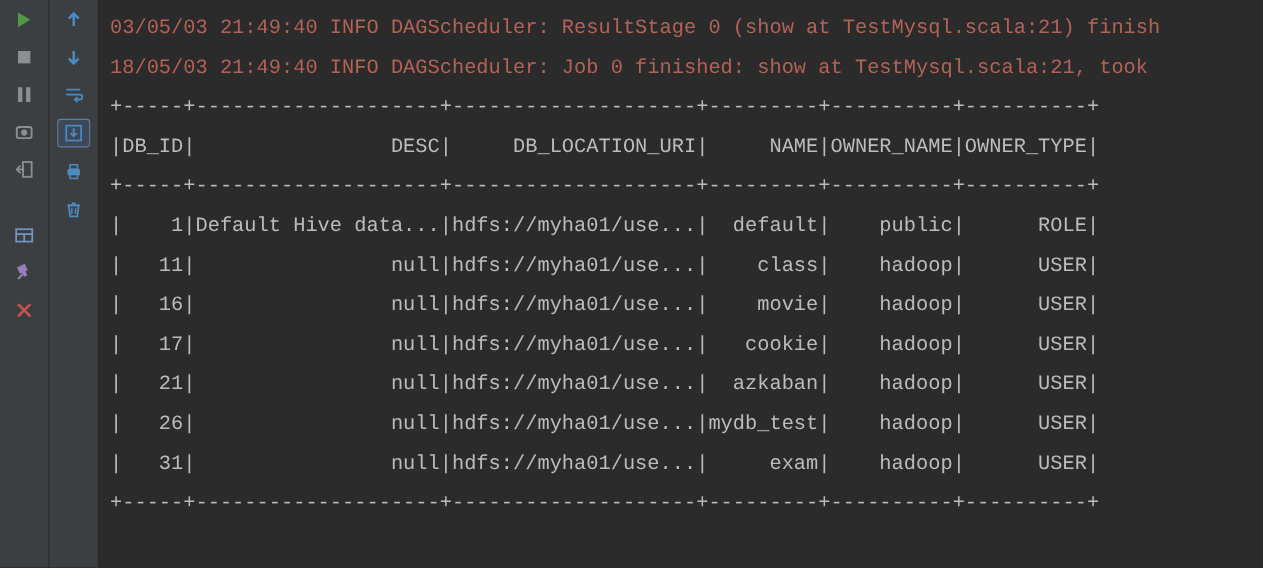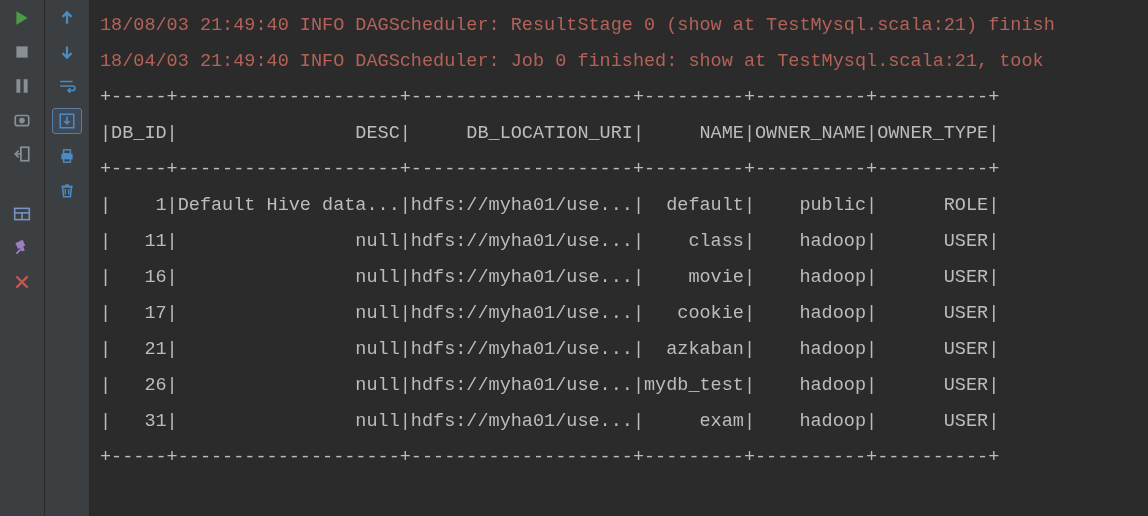--- a/index.html
+++ b/index.html
@@ -180,22 +180,22 @@
           <svg width="18" height="18" viewBox="0 0 16 16">
             <path d="M4 5 H12 L11 14 H5 Z" fill="none" stroke="#4c8bc1" stroke-width="1.4"></path>
             <path d="M3 5 H13 M6.5 3.5 H9.5" stroke="#4c8bc1" stroke-width="1.4"></path>
             <line x1="6.5" y1="7" x2="6.5" y2="12" stroke="#4c8bc1" stroke-width="1.2"></line>
             <line x1="9.5" y1="7" x2="9.5" y2="12" stroke="#4c8bc1" stroke-width="1.2"></line>
           </svg>
         </span>
       </div>
     </div>
   <div class="console">
-    <pre class="out" id="out"><span class="log">18/08/03 21:49:40 INFO DAGScheduler: ResultStage 0 (show at TestMysql.scala:21) finish</span>
-<span class="log">18/04/03 21:49:40 INFO DAGScheduler: Job 0 finished: show at TestMysql.scala:21, took </span>
+    <pre class="out" id="out"><span class="log">03/05/03 21:49:40 INFO DAGScheduler: ResultStage 0 (show at TestMysql.scala:21) finish</span>
+<span class="log">18/05/03 21:49:40 INFO DAGScheduler: Job 0 finished: show at TestMysql.scala:21, took </span>
 +-----+--------------------+--------------------+---------+----------+----------+
 |DB_ID|                DESC|     DB_LOCATION_URI|     NAME|OWNER_NAME|OWNER_TYPE|
 +-----+--------------------+--------------------+---------+----------+----------+
 |    1|Default Hive data...|hdfs://myha01/use...|  default|    public|      ROLE|
 |   11|                null|hdfs://myha01/use...|    class|    hadoop|      USER|
 |   16|                null|hdfs://myha01/use...|    movie|    hadoop|      USER|
 |   17|                null|hdfs://myha01/use...|   cookie|    hadoop|      USER|
 |   21|                null|hdfs://myha01/use...|  azkaban|    hadoop|      USER|
 |   26|                null|hdfs://myha01/use...|mydb_test|    hadoop|      USER|
 |   31|                null|hdfs://myha01/use...|     exam|    hadoop|      USER|

